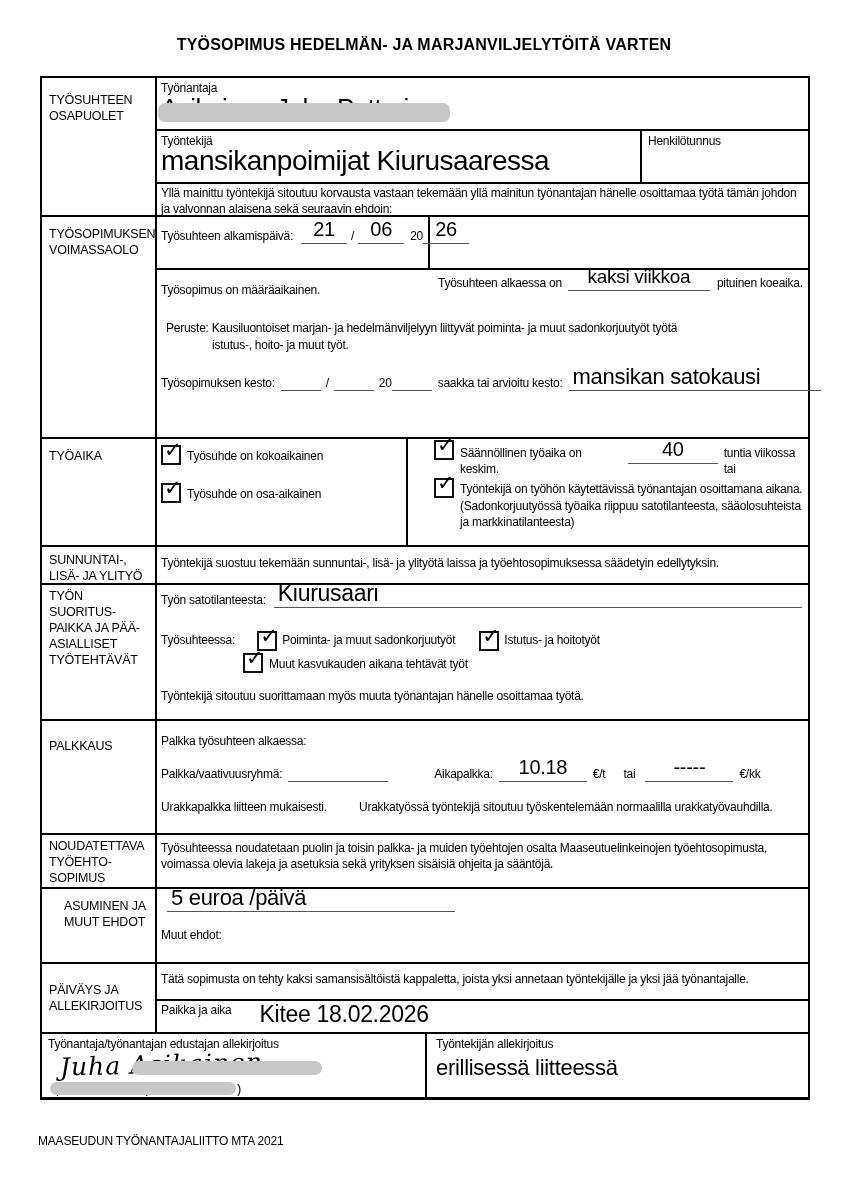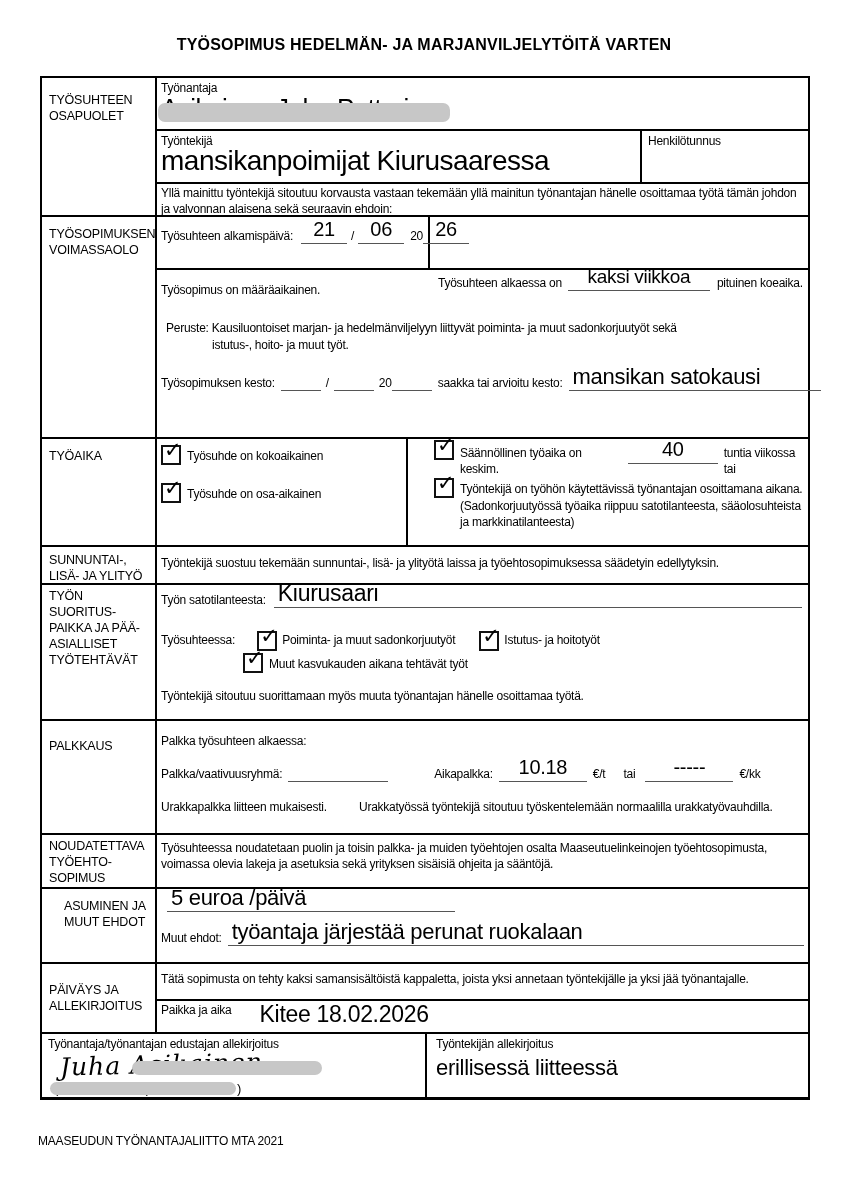--- a/index.html
+++ b/index.html
@@ -102,21 +102,21 @@
     <span class="fill" style="width:46px;"><span class="val">26</span></span>
   </div>
   <div class="flexrow sm" style="left:398px;top:150px;">
     <span>Työsuhteen alkaessa on</span>
     <span class="gap" style="width:6px;"></span>
     <span class="fill" style="width:142px;margin-top:47px;"><span class="val" style="font-size:19px;">kaksi viikkoa</span></span>
     <span class="gap" style="width:7px;"></span>
     <span>pituinen koeaika.</span>
   </div>
   <div class="abs sm" style="left:121px;top:207px;">Työsopimus on määräaikainen.</div>
-  <div class="abs sm" style="left:126px;top:245px;">Peruste: Kausiluontoiset marjan- ja hedelmänviljelyyn liittyvät poiminta- ja muut sadonkorjuutyöt sekä</div>
+  <div class="abs sm" style="left:126px;top:245px;">Peruste: Kausiluontoiset marjan- ja hedelmänviljelyyn liittyvät poiminta- ja muut sadonkorjuutyöt työtä</div>
   <div class="abs sm" style="left:172px;top:262px;">istutus-, hoito- ja muut työt.</div>
   <div class="flexrow sm" style="left:121px;top:297px;">
     <span>Työsopimuksen kesto:</span>
     <span class="gap" style="width:6px;"></span>
     <span class="fill" style="width:40px;"></span>
     <span class="gap" style="width:5px;"></span>
     <span>/</span>
     <span class="gap" style="width:5px;"></span>
     <span class="fill" style="width:40px;"></span>
     <span class="gap" style="width:5px;"></span>
@@ -220,23 +220,20 @@
 
   <div class="flexrow sm" style="left:121px;top:818px;">
     <span class="gap" style="width:6px;"></span>
     <span class="fill" style="width:288px;">
         <span class="val left" style="font-size:22px;">5 euroa /päivä</span>
       </span>
   </div>
   <div class="flexrow sm" style="left:121px;top:852px;">
     <span>Muut ehdot:</span>
     <span class="gap" style="width:6px;"></span>
-    <span class="fill" style="width:576px;">
-        <span class="val left" style="font-size:22px;">työantaja järjestää perunat ruokalaan</span>
-      </span>
   </div>
 
   <div class="abs sm" style="left:121px;top:896px;width:642px;">Tätä sopimusta on tehty kaksi samansisältöistä kappaletta, joista yksi annetaan työntekijälle ja yksi jää työnantajalle.</div>
   <div class="flexrow" style="left:121px;top:927px;align-items:flex-start;">
     <span class="sm">Paikka ja aika</span>
     <span class="gap" style="width:28px;"></span>
     <span style="font-size:23px;letter-spacing:-0.3px;margin-top:-2px;">Kitee 18.02.2026</span>
   </div>
 
   <div class="abs sm" style="left:8px;top:961px;">Työnantaja/työnantajan edustajan allekirjoitus</div>

